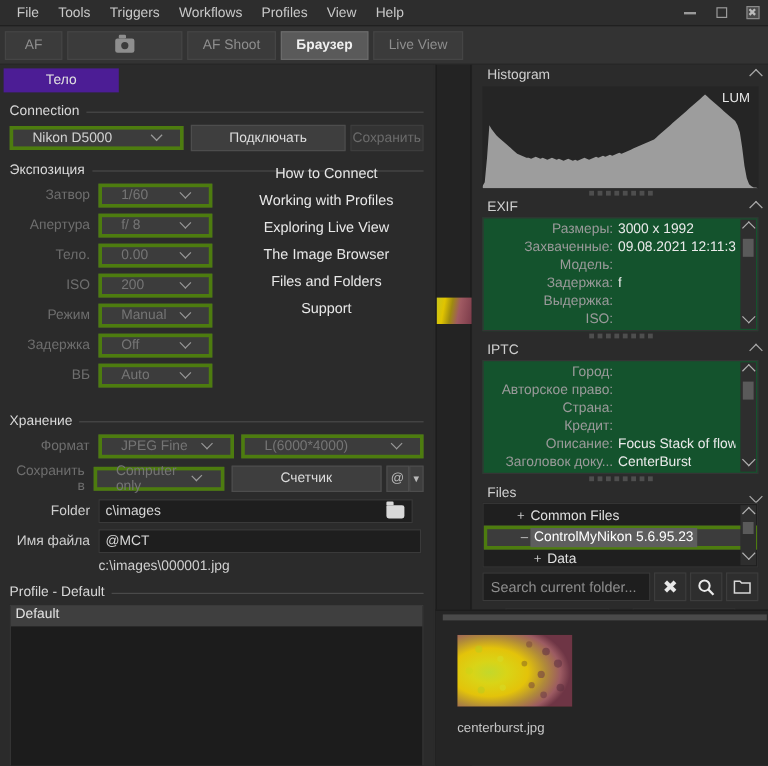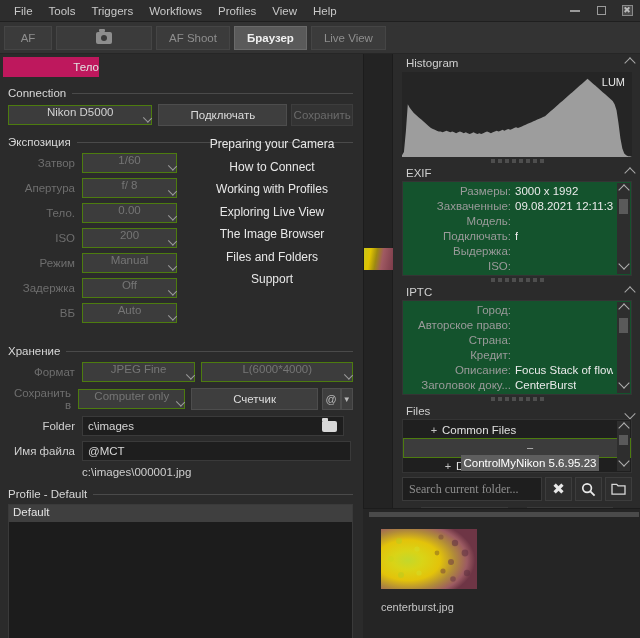--- a/index.html
+++ b/index.html
@@ -40,33 +40,33 @@
                      border-radius:50%; background:#3b3b3b; }
   .cam-icon:after { content:""; position:absolute; left:3px; top:-3px; width:6px; height:3px;
                     background:#8e8e8e; border-radius:1px; }
 
   
   .body-wrap { position:absolute; top:54px; left:0; right:0; bottom:0; }
 
   
   .left { position:absolute; left:0; top:0; width:361px; bottom:0; background:#2b2b2b; }
   .tab-row { padding:3px 0 0 3px; }
-  .tab { display:inline-block; width:96px; height:20px; line-height:20px; text-align:right;
-         background:#be185d; color:#e2e2e2; font-size:11.5px; }
+  .tab { display:inline-block; width:96px; height:20px; line-height:20px; text-align:center;
+         background:#4c1d95; color:#e2e2e2; font-size:11.5px; }
 
   .group { margin:10px 8px 0 8px; }
   .group-hd { display:flex; align-items:center; gap:6px; color:#d8d8d8; font-size:11.5px; }
   .group-hd .rule { flex:1; height:1px; background:#4a4a4a; }
 
   .row { display:flex; align-items:center; margin-top:5px; }
   .lbl-r { width:74px; text-align:right; padding-right:7px; font-size:11.5px; color:#cfcfcf; }
   .lbl-r.dim { color:#6e6e6e; }
 
-  .sel { height:20px; background:#3c3c3c; border:1px solid #4d7c0f; color:#d2d2d2;
-         display:flex; align-items:center; padding:0 0; font-size:11.5px; position:relative;flex-direction:column; }
+  .sel { height:20px; background:#3c3c3c; border:3px solid #4d7c0f; color:#d2d2d2;
+         display:flex; align-items:center; padding:0 16px; font-size:11.5px; position:relative; }
   .sel.dim { color:#757575; }
   .sel .chev { margin-left:auto; width:7px; height:7px; border-right:1.5px solid #9a9a9a;
                border-bottom:1.5px solid #9a9a9a; transform:rotate(45deg) translate(-2px,-2px); }
   .btn { height:22px; background:#3e3e3e; border:1px solid #4d4d4d; color:#dcdcdc;
          display:flex; align-items:center; justify-content:center; font-size:11.5px; }
   .btn.dim { color:#6b6b6b; background:#333; border-color:#3d3d3d; }
 
   .txtfield { height:20px; background:#1e1e1e; border:1px solid #3a3a3a; color:#d6d6d6;
               display:flex; align-items:center; padding:0 5px; font-size:11.5px; }
 
@@ -115,21 +115,21 @@
   .vscroll .ar.dn { transform:rotate(-135deg); margin-top:auto; margin-bottom:6px; }
   .vscroll .thumb { width:9px; height:15px; background:#5a5a5a; margin-top:5px; }
 
   .tree { margin:0 8px; background:#1f1f1f; border:1px solid #343434; height:54px; position:relative;
           overflow:hidden; padding-top:2px; }
   .tnode { display:flex; align-items:center; font-size:11.5px; line-height:16px; color:#e0e0e0; }
   .tnode .pm { width:10px; text-align:center; color:#c6c6c6; font-size:11px; }
   .tnode .nm { padding:0 3px; }
   .tnode.sel .nm { background:#5e5e5e; color:#fff; }
 
-  .searchrow { margin:4px 8px 0 8px; display:flex; align-items:flex-start; gap:3px;font-family:Liberation Serif, serif; }
+  .searchrow { margin:4px 8px 0 8px; display:flex; align-items:flex-start; gap:3px; }
   .searchinp { flex:1; height:24px; background:#1e1e1e; border:1px solid #3a3a3a; color:#8e8e8e;
                display:flex; align-items:center; padding:0 6px; font-size:12px; }
   .sqbtn { width:27px; height:24px; background:#2e2e2e; border:1px solid #3d3d3d;
            display:flex; align-items:center; justify-content:center; color:#e8e8e8; font-size:15px; }
 
   .daterow { margin:6px 8px 0 8px; display:flex; align-items:center; gap:6px; }
   .chk { width:13px; height:13px; background:#3a3a3a; border:1px solid #4a4a4a; }
   .datefield { height:20px; background:#1b1b1b; border:1px solid #3a3a3a; display:flex;
                align-items:center; padding:0 4px; gap:6px; color:#ededed; font-size:11.5px; }
   .cal-ico { width:13px; height:12px; background:#fff; position:relative; border:1px solid #bbb; }
@@ -256,21 +256,20 @@
       <div class="row">
         <div class="lbl-r dim">ВБ</div>
         <div class="sel dim" style="width:95px">
           <span>Auto</span>
           <span class="chev"></span>
         </div>
       </div>
     </div>
 
     <div class="helplinks">
-      <div class="helplink">Preparing your Camera</div>
       <div class="helplink">How to Connect</div>
       <div class="helplink">Working with Profiles</div>
       <div class="helplink">Exploring Live View</div>
       <div class="helplink">The Image Browser</div>
       <div class="helplink">Files and Folders</div>
       <div class="helplink">Support</div>
     </div>
 
     <div class="group" style="margin-top:22px">
       <div class="group-hd">
@@ -371,21 +370,21 @@
       </div>
       <div class="kv">
         <span class="k">Захваченные:</span>
         <span class="v">09.08.2021 12:11:36</span>
       </div>
       <div class="kv">
         <span class="k">Модель:</span>
         <span class="v"></span>
       </div>
       <div class="kv">
-        <span class="k">Подключать:</span>
+        <span class="k">Задержка:</span>
         <span class="v">f</span>
       </div>
       <div class="kv">
         <span class="k">Выдержка:</span>
         <span class="v"></span>
       </div>
       <div class="kv">
         <span class="k">ISO:</span>
         <span class="v"></span>
       </div>

